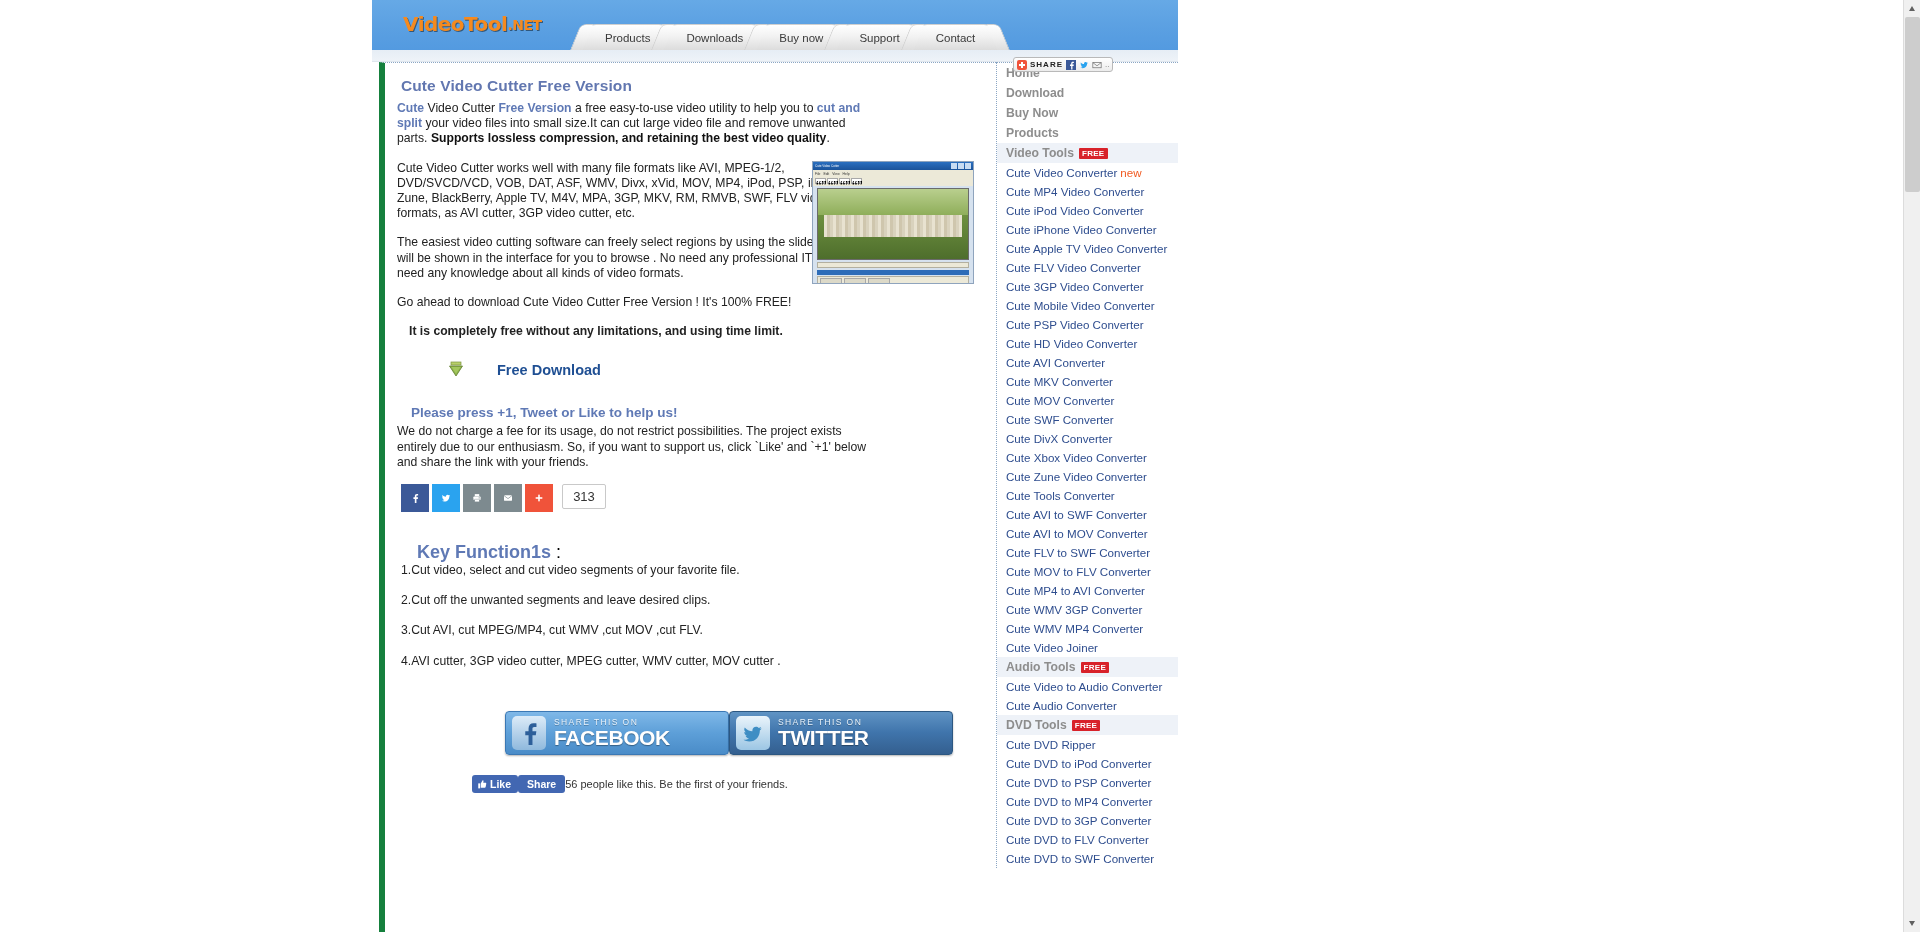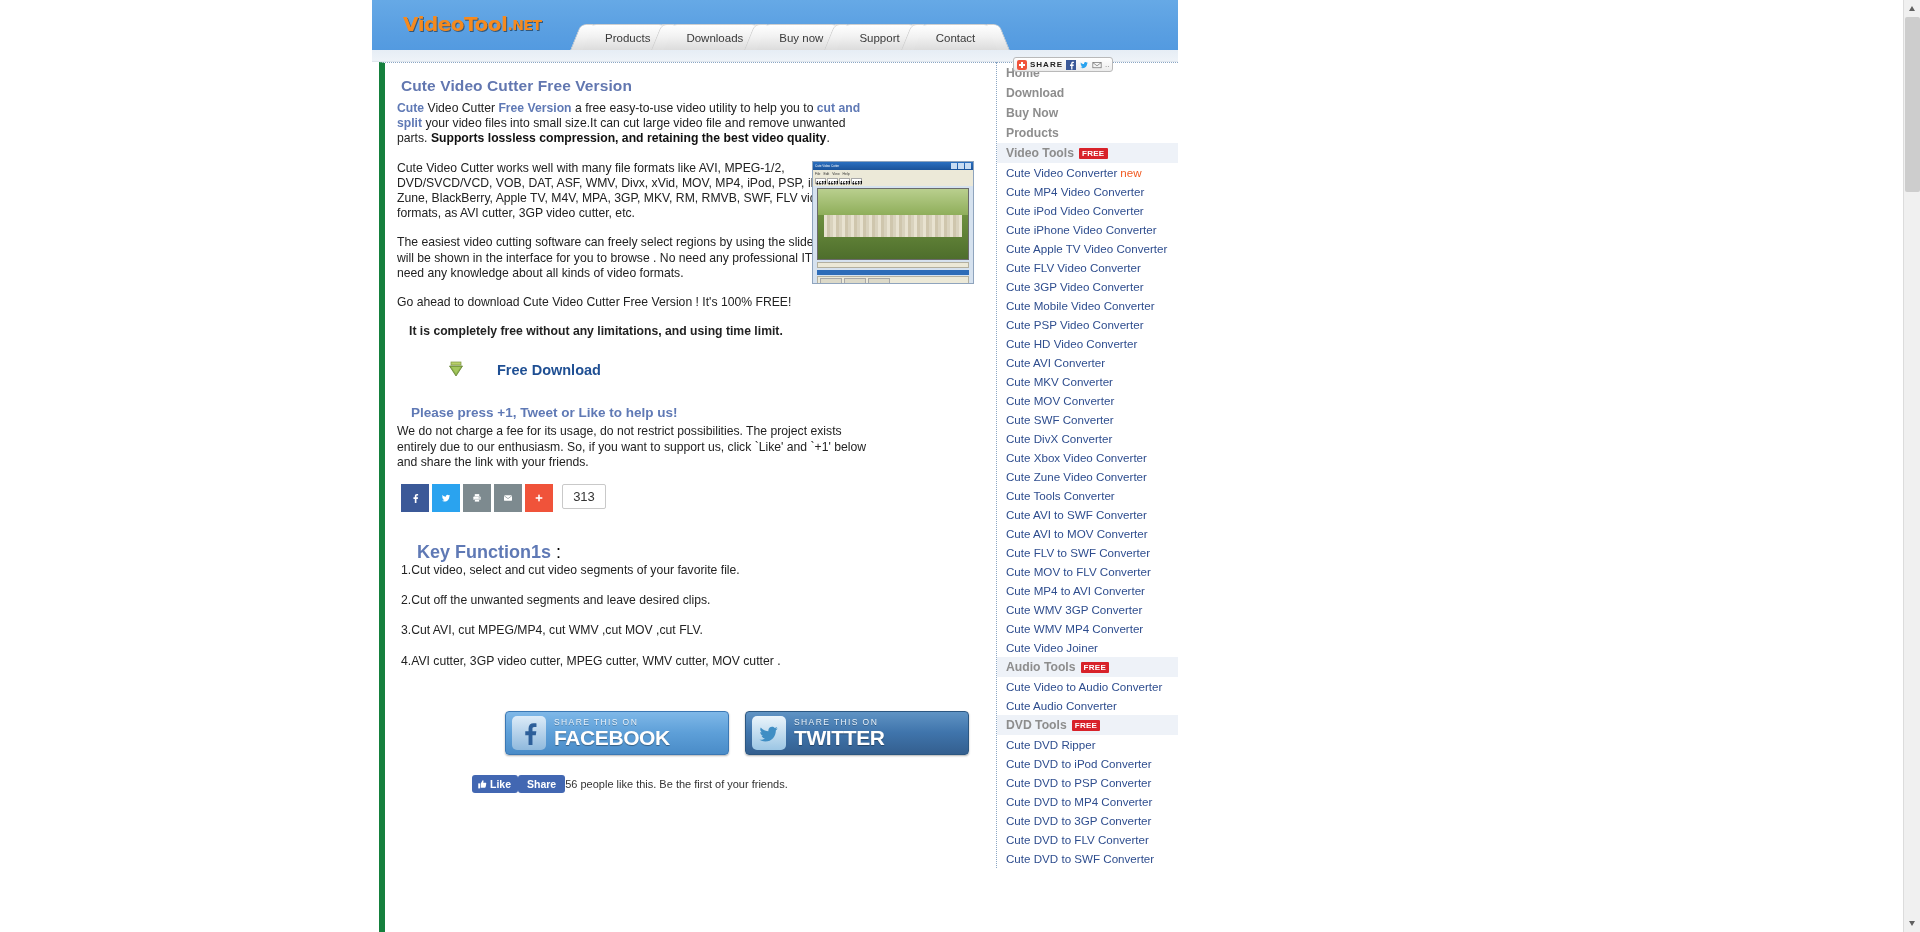--- a/index.html
+++ b/index.html
@@ -276,21 +276,21 @@
     margin: 1px 4px; height: 5px; background: #2d6cb8;
   }
   .shot .foot {
     margin: 1px 4px; height: 10px; background: #ece9d8; border: 1px solid #b3b0a0;
     display: flex; gap: 2px; align-items: center; padding: 0 2px;
   }
   .shot .foot w { display:block; width: 22px; height: 6px; background: #dcd9c8; border: 1px solid #a8a8a8; }
 
   
   .banners {
-    display: flex; gap: 16px;
+    display: flex; 
     margin: 42px 0 0 72px;
     padding-left: 36px;
   }
   .banner {
     width: 224px; height: 44px;
     border-radius: 4px;
     display: flex; align-items: center;
     padding: 0 6px;
     cursor: pointer;
     box-shadow: 0 1px 2px rgba(0,0,0,0.3);

